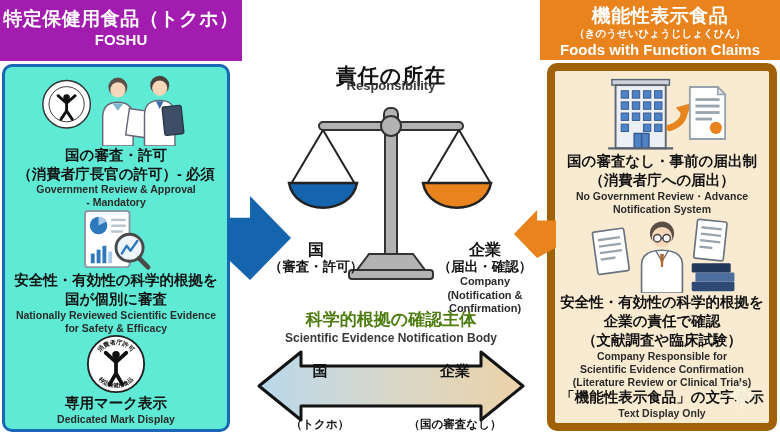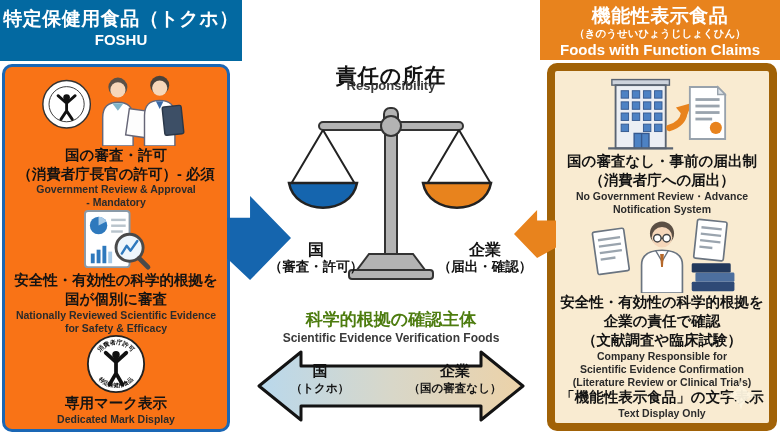--- a/index.html
+++ b/index.html
@@ -5,29 +5,29 @@
   html,body{margin:0;padding:0;}
   body{background:#fff;font-family:"Liberation Sans",sans-serif;}
   .stage{position:relative;width:780px;height:435px;background:#fff;overflow:hidden;}
 
   
   .col{position:absolute;top:0;height:435px;display:flex;flex-direction:column;box-sizing:border-box;}
   .col.left{left:0;width:242px;}
   .col.right{left:540px;width:240px;}
 
   .hdr{color:#fff;text-align:center;box-sizing:border-box;}
-  .hdr-left{background:#0369a1;height:62px;padding-top:8px;}
+  .hdr-left{background:#a21caf;height:62px;padding-top:8px;}
   .hdr-right{background:#e8831d;height:83px;padding-top:5px;}
   .hdr-title{font-weight:bold;font-size:19px;line-height:1.15;letter-spacing:.5px;}
   .hdr-reading{font-weight:bold;font-size:10.5px;line-height:1.25;}
   .hdr-sub{font-weight:bold;font-size:15px;line-height:1.3;}
 
   .body-box{flex:1;box-sizing:border-box;display:flex;flex-direction:column;align-items:center;
             justify-content:space-evenly;border-radius:10px;padding:3px 2px;position:relative;}
-  .body-left{margin:3px 12px 3px 2px;background:#f97316;border:3px solid #1a67b5;}
+  .body-left{margin:3px 12px 3px 2px;background:#5eead4;border:3px solid #1a67b5;}
   .body-right{margin:3px 3px 4px 7px;background:#f9ebd1;border:8px solid #a16207;}
 
   .jp-head{font-weight:bold;font-size:14.5px;line-height:1.3;text-align:center;color:#131313;white-space:pre-line;}
   .en-sub{font-weight:bold;font-size:10.5px;line-height:1.22;text-align:center;color:#2b2b2b;white-space:pre-line;}
   .icon-block{flex:0 0 auto;display:block;}
 
   
   .center{position:absolute;left:242px;top:0;width:298px;height:330px;}
   .center .abs{position:absolute;left:0;width:100%;text-align:center;}
   .resp-jp{top:62px;font-size:21px;font-weight:bold;color:#131313;letter-spacing:1px;}
@@ -37,21 +37,21 @@
   .pan-label .l1{font-size:16px;font-weight:bold;color:#131313;}
   .pan-label .l2{font-size:13.5px;font-weight:bold;color:#131313;white-space:pre-line;}
   .pan-label .l3{font-size:11px;font-weight:bold;color:#2b2b2b;white-space:pre-line;}
   .pan-left{left:4px;top:240px;}
   .pan-right{left:173px;top:240px;}
   .verify-jp{top:308px;font-size:17px;font-weight:bold;color:#4d7c0f;}
   .verify-en{top:331px;font-size:12px;font-weight:bold;color:#3a3a3a;}
   .darrow-svg{position:absolute;left:13px;top:347px;}
   .darrow-label{position:absolute;text-align:center;line-height:1.25;}
   .darrow-label .big{font-size:15px;font-weight:bold;color:#131313;}
-  .darrow-label .small{font-size:11.5px;font-weight:bold;color:#131313;}
+  .darrow-label .small{font-size:11.5px;font-weight:bold;color:#131313;margin-top:36px;}
   .dl-left{left:28px;top:362px;width:100px;}
   .dl-right{left:148px;top:362px;width:130px;}
 
   
   .flow-arrow{position:absolute;}
   .flow-blue{left:227px;top:196px;width:64px;height:84px;background:#1565ae;
              clip-path:polygon(0 26%,36% 26%,36% 0,100% 50%,36% 100%,0 74%);}
   .flow-orange{left:514px;top:210px;width:42px;height:48px;background:#e8831d;
              clip-path:polygon(100% 22%,55% 22%,55% 0,0 50%,55% 100%,100% 78%);}
 
@@ -149,24 +149,27 @@
       <rect x="88" y="172" width="84" height="9" rx="3" fill="#b3b3b3" stroke="#333" stroke-width="2"></rect>
     </svg>
 
     <div class="pan-label pan-left">
       <div class="l1">国</div>
       <div class="l2">（審査・許可）</div>
     </div>
     <div class="pan-label pan-right">
       <div class="l1">企業</div>
       <div class="l2">（届出・確認）</div>
+      <div class="l3">Company
+(Notification &amp;
+Confirmation)</div>
     </div>
 
     <div class="abs verify-jp">科学的根拠の確認主体</div>
-    <div class="abs verify-en">Scientific Evidence Verification Foods</div>
+    <div class="abs verify-en">Scientific Evidence Notification Body</div>
 
     <svg class="darrow-svg" width="272" height="78" viewBox="0 0 272 78">
       <defs>
         <linearGradient id="spectrumGrad" x1="0" y1="0" x2="1" y2="0">
           <stop offset="0" stop-color="#b9d8ec"></stop>
           <stop offset="0.5" stop-color="#d8d7c9"></stop>
           <stop offset="1" stop-color="#ecd2a8"></stop>
         </linearGradient>
       </defs>
       <polygon points="4,39 46,5 46,19 226,19 226,5 268,39 226,73 226,59 46,59 46,73" fill="url(#spectrumGrad)" stroke="#131313" stroke-width="3" stroke-linejoin="round"></polygon>

